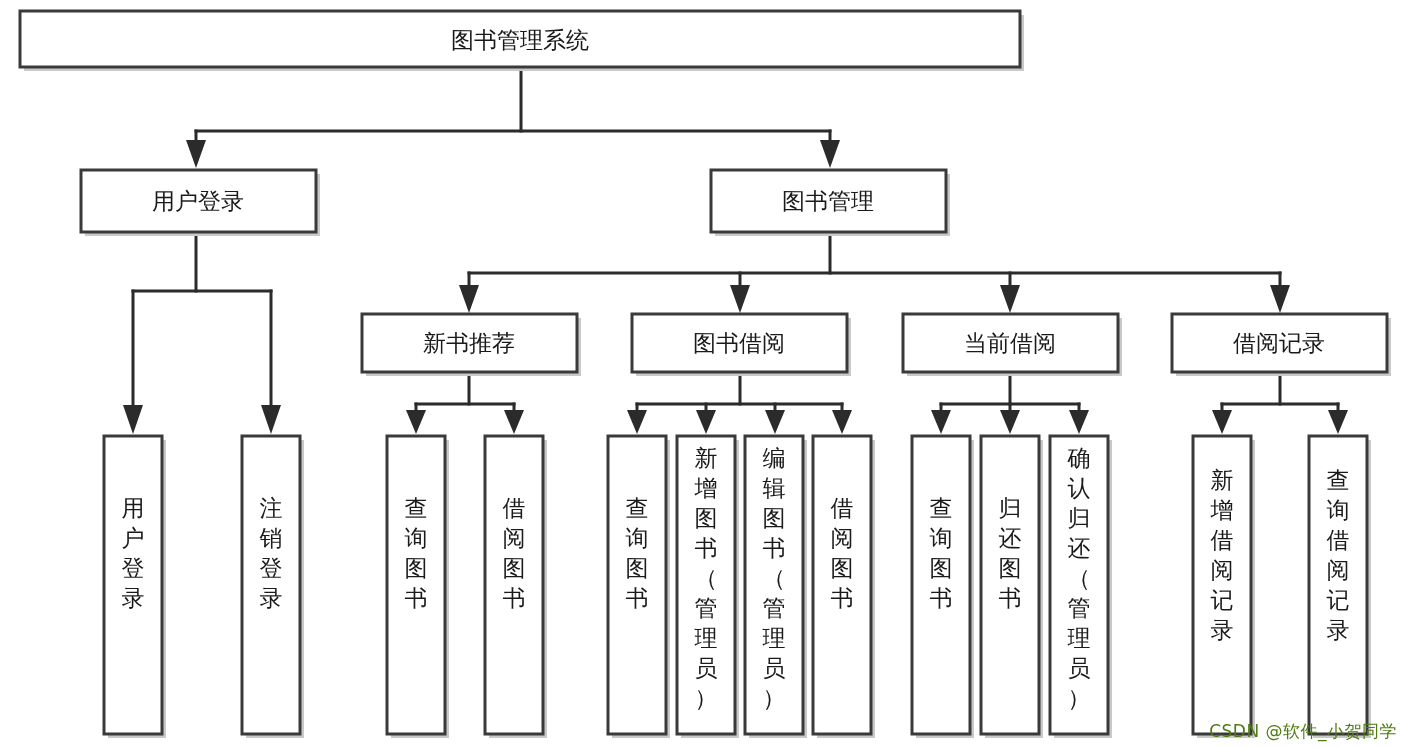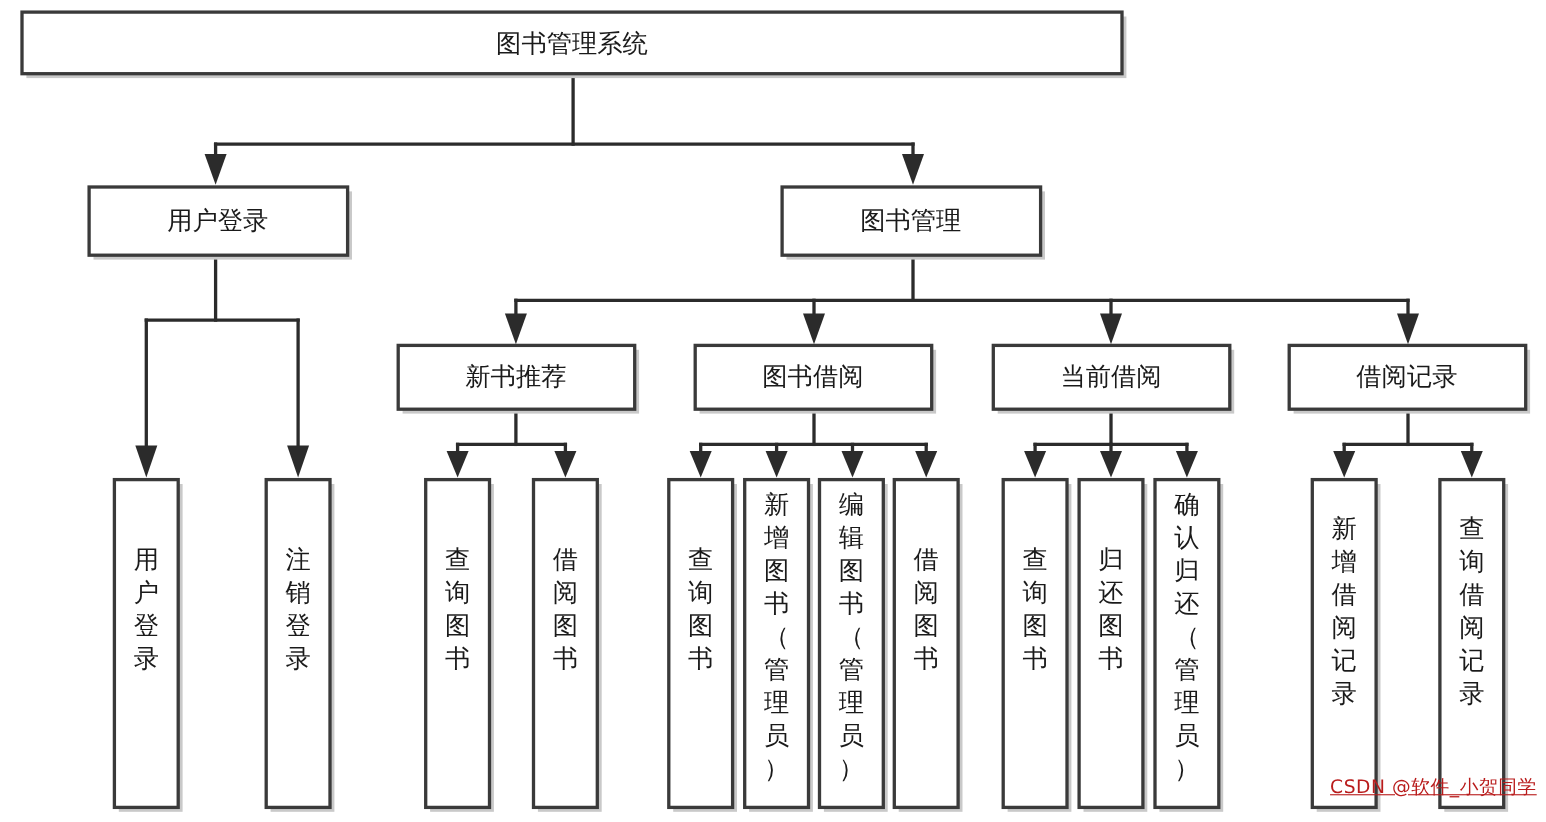--- a/index.html
+++ b/index.html
@@ -54,28 +54,27 @@
   }
   .node-label-v {
     font-family: "DejaVu Sans", "Liberation Sans", sans-serif;
     fill: #1a1a1a;
     font-size: 23px;
     text-anchor: middle;
   }
   .watermark {
     position: absolute;
     right: 8px;
-    bottom: 20px;
+    bottom: 4px;
     font-family: "DejaVu Sans", "Liberation Sans", sans-serif;
     font-size: 17px;
-    color: #b91c1c;
+    color: #4d7c0f;
     letter-spacing: 0.5px;
     white-space: nowrap;
     user-select: none;
-    text-decoration: underline;
   }
 </style>
 </head>
 <body>
 
 <div id="diagram-root">
   <svg class="flow" viewBox="0 0 1405 747" xmlns="http://www.w3.org/2000/svg">
 
     <defs>
       <g id="arrowhead-def"></g>

